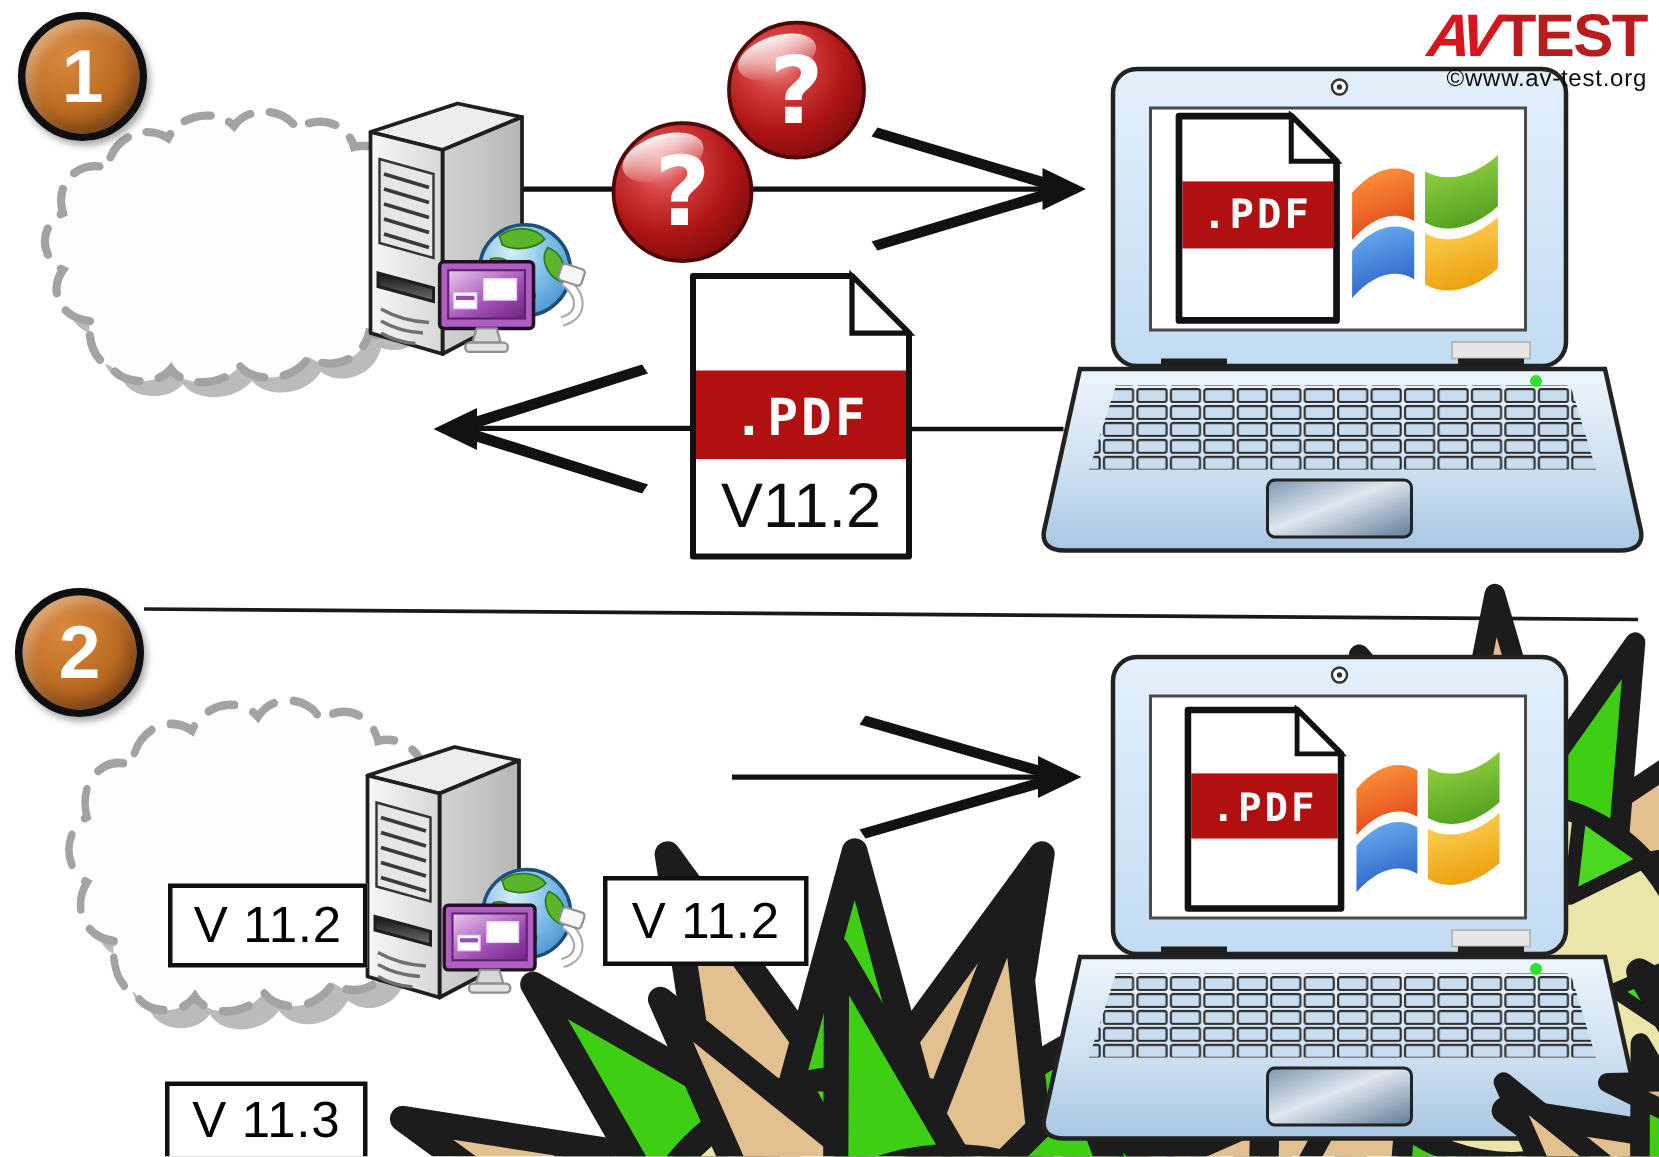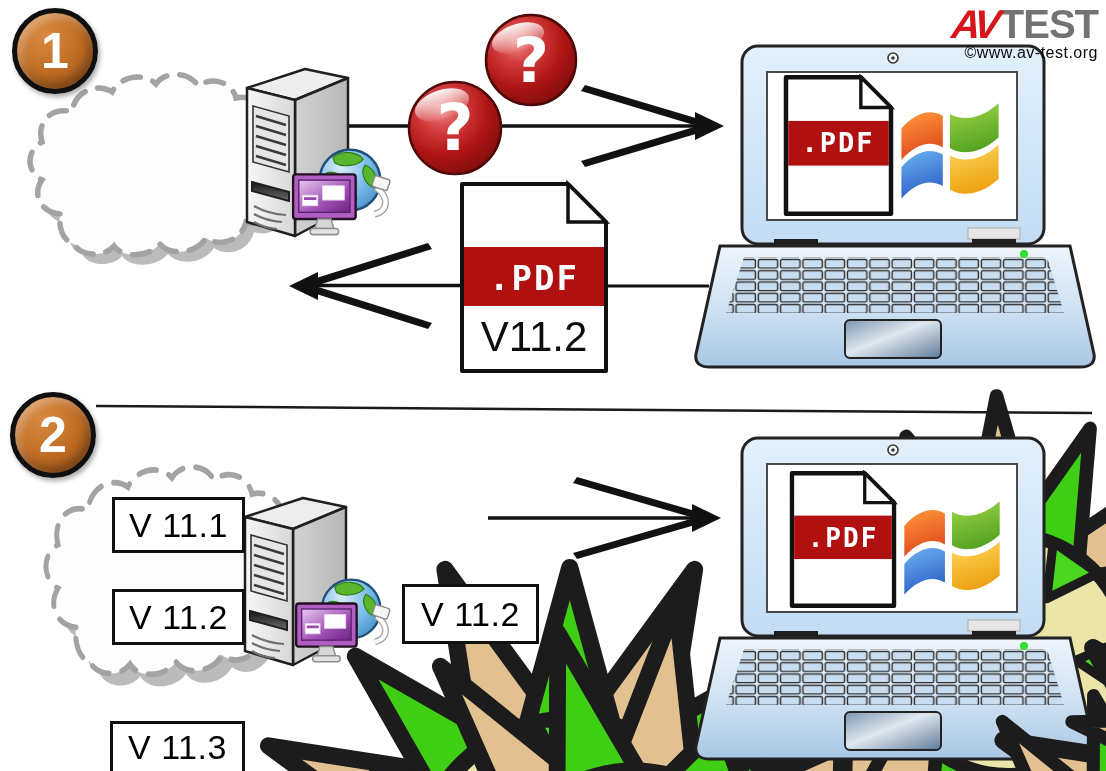--- a/index.html
+++ b/index.html
@@ -16,21 +16,21 @@
           display:flex;align-items:center;justify-content:center;font-size:34px;font-weight:400;
           letter-spacing:0.5px;}
   #vlabel-111{left:112px;top:497px;width:127px;height:50px;}
   #vlabel-112{left:112px;top:589px;width:127px;height:50px;}
   #vlabel-113{left:110px;top:721px;width:129px;height:47px;}
   #vlabel-mid{left:402px;top:584px;width:131px;height:54px;}
   .logo-block{position:absolute;right:8px;top:4px;text-align:right;line-height:1;}
   .logo-row{display:flex;justify-content:flex-end;align-items:baseline;}
   .logo-av{font-weight:900;font-style:italic;font-size:40px;color:#d6151c;letter-spacing:-4px;
            transform:skewX(-6deg);display:inline-block;margin-right:3px;}
-  .logo-test{font-weight:900;font-size:40px;color:#737373;letter-spacing:-1px;display:inline-block;}
+  .logo-test{font-weight:900;font-size:40px;color:#b91c1c;letter-spacing:-1px;display:inline-block;}
   .copyright{font-size:16px;color:#0b0b0b;margin-top:1px;letter-spacing:0.5px;}
 </style>
 </head>
 <body>
 
 <div class="stage">
 
 <svg class="layer" width="1106" height="771" viewBox="0 0 1106 771" xmlns="http://www.w3.org/2000/svg">
   <defs>
     <linearGradient id="gBezel" x1="0" y1="0" x2="0" y2="1">
@@ -305,23 +305,20 @@
   </g>
 </svg>
 
 <div class="badge" id="badge-1">
   <span>1</span>
 </div>
 <div class="badge" id="badge-2">
   <span>2</span>
 </div>
 
-<div class="vlabel" id="vlabel-111">
-  <span>V 11.1</span>
-</div>
 <div class="vlabel" id="vlabel-112">
   <span>V 11.2</span>
 </div>
 <div class="vlabel" id="vlabel-113">
   <span>V 11.3</span>
 </div>
 <div class="vlabel" id="vlabel-mid">
   <span>V 11.2</span>
 </div>
 

